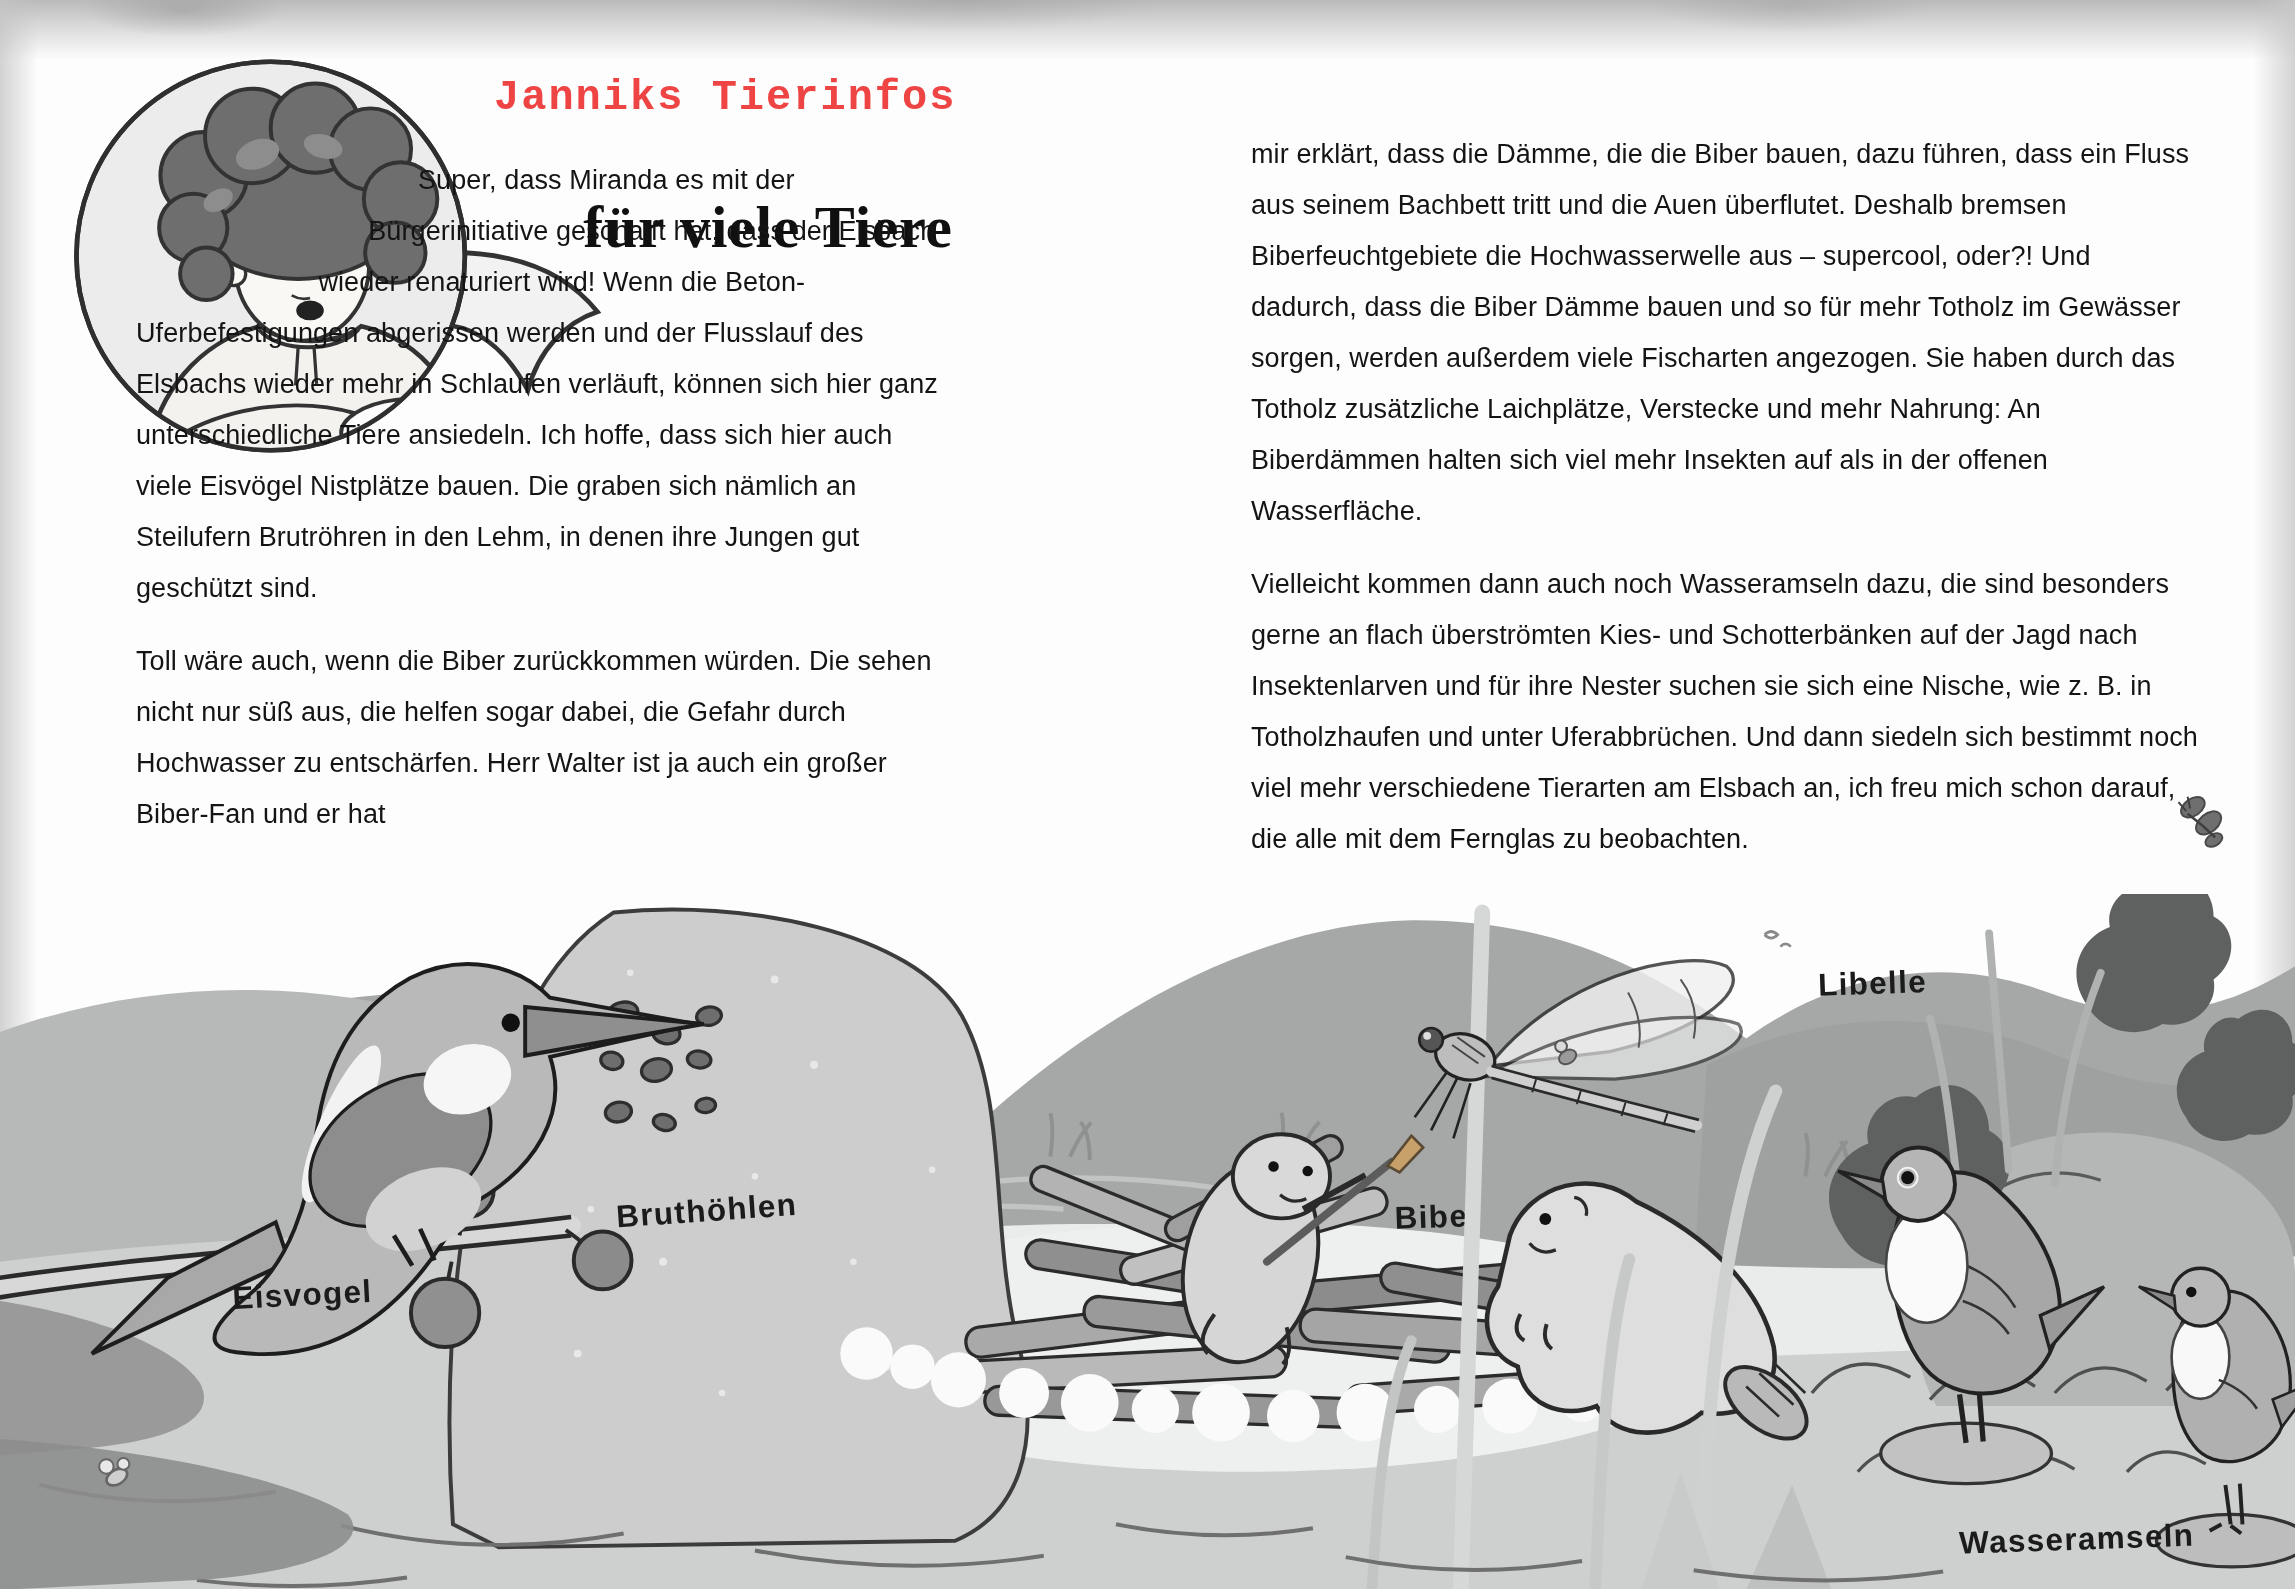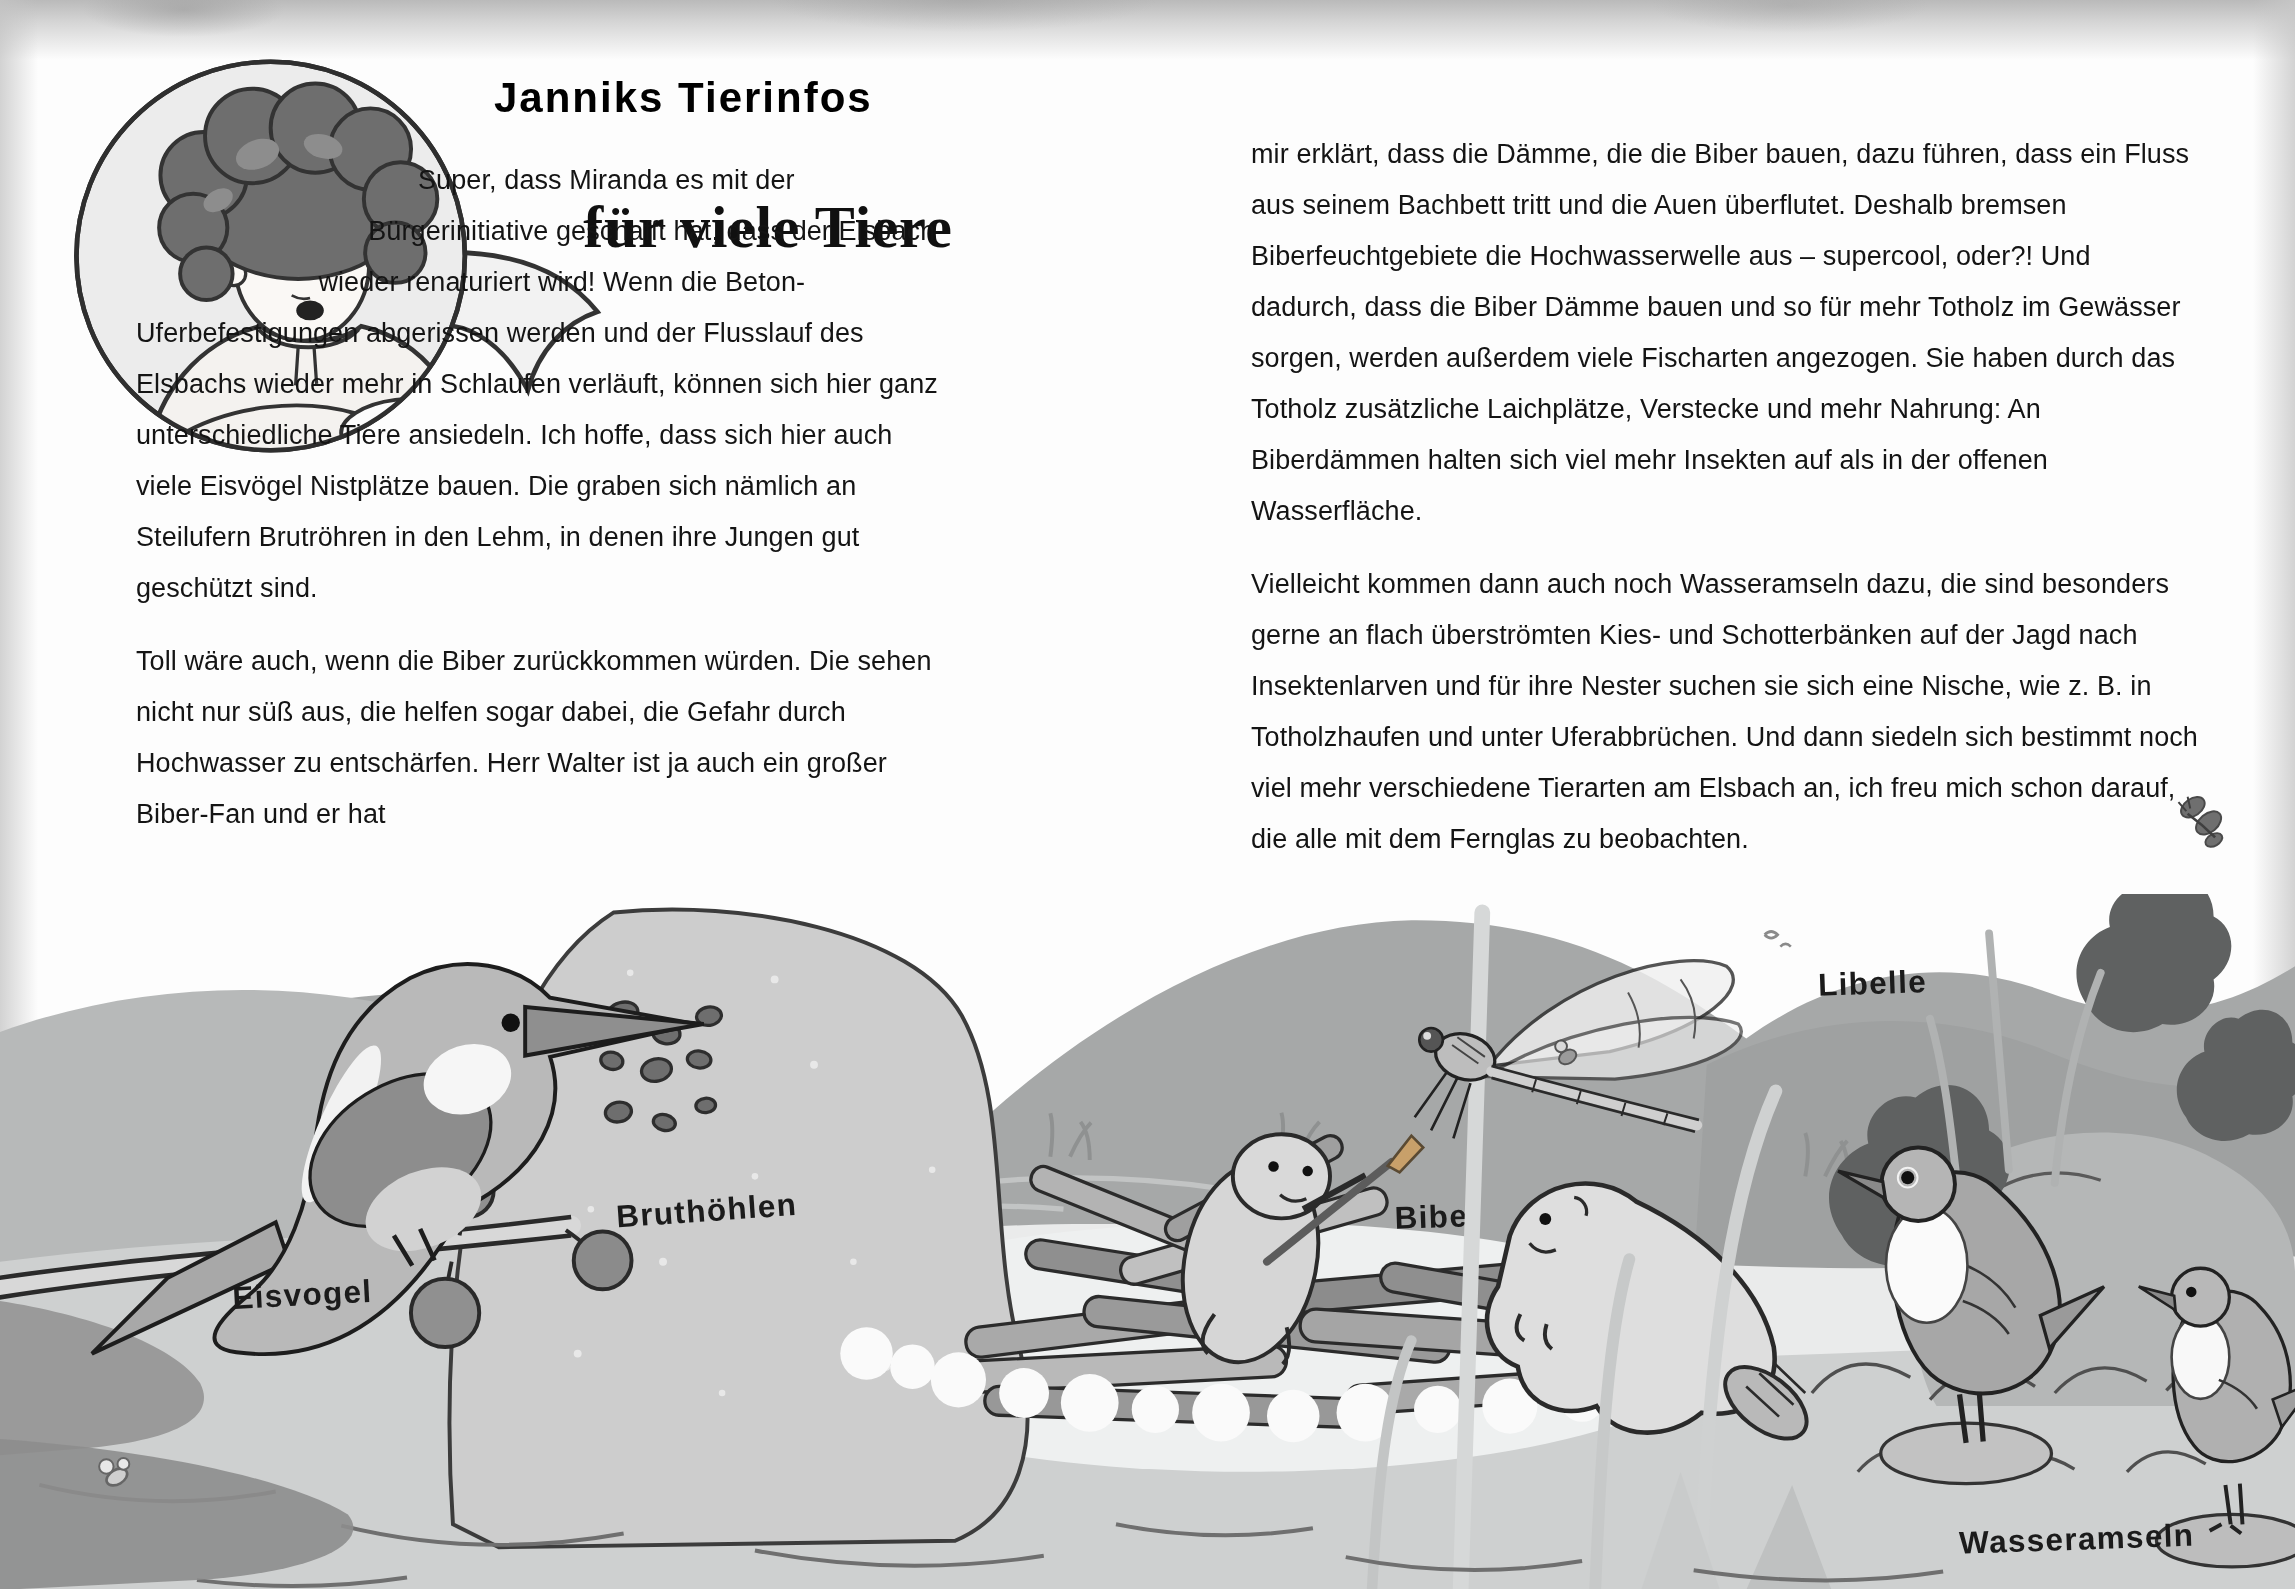--- a/index.html
+++ b/index.html
@@ -20,23 +20,23 @@
       radial-gradient(144px 39px at 8% 10%,rgba(140,140,140,.45),rgba(0,0,0,0) 70%),
       radial-gradient(276px 46px at 42% 0%,rgba(150,150,150,.4),rgba(0,0,0,0) 70%),
       radial-gradient(197px 39px at 78% 6%,rgba(150,150,150,.35),rgba(0,0,0,0) 70%);}
   .edge-left{position:absolute;left:0;top:0;width:38px;height:100%;
     background:linear-gradient(90deg,#c4c4c4 0%,rgba(250,250,250,0) 100%);opacity:.75;}
   .edge-right{position:absolute;right:0;top:0;width:42px;height:100%;
     background:linear-gradient(270deg,#c8c8c8 0%,rgba(250,250,250,0) 100%);opacity:.8;}
 
   .series-title{
     position:absolute;left:494px;top:74px;
-    font-family:Liberation Sans, sans-serif;
+    font-family:Liberation Mono, monospace;
     font-weight:bold;font-size:42px;letter-spacing:2px;
-    color:#000000;
+    color:#ef4444;
   }
   .main-title{
     position:absolute;left:453px;top:189px;width:630px;
     text-align:center;
     font-family:"Liberation Serif",serif;
     font-weight:bold;font-size:60px;line-height:77px;
     color:#101010;letter-spacing:0.7px;
   }
   .col{position:absolute;font-size:27px;line-height:51px;letter-spacing:0.1px;color:#141414;}
   .col p{margin:0 0 22px 0;}

